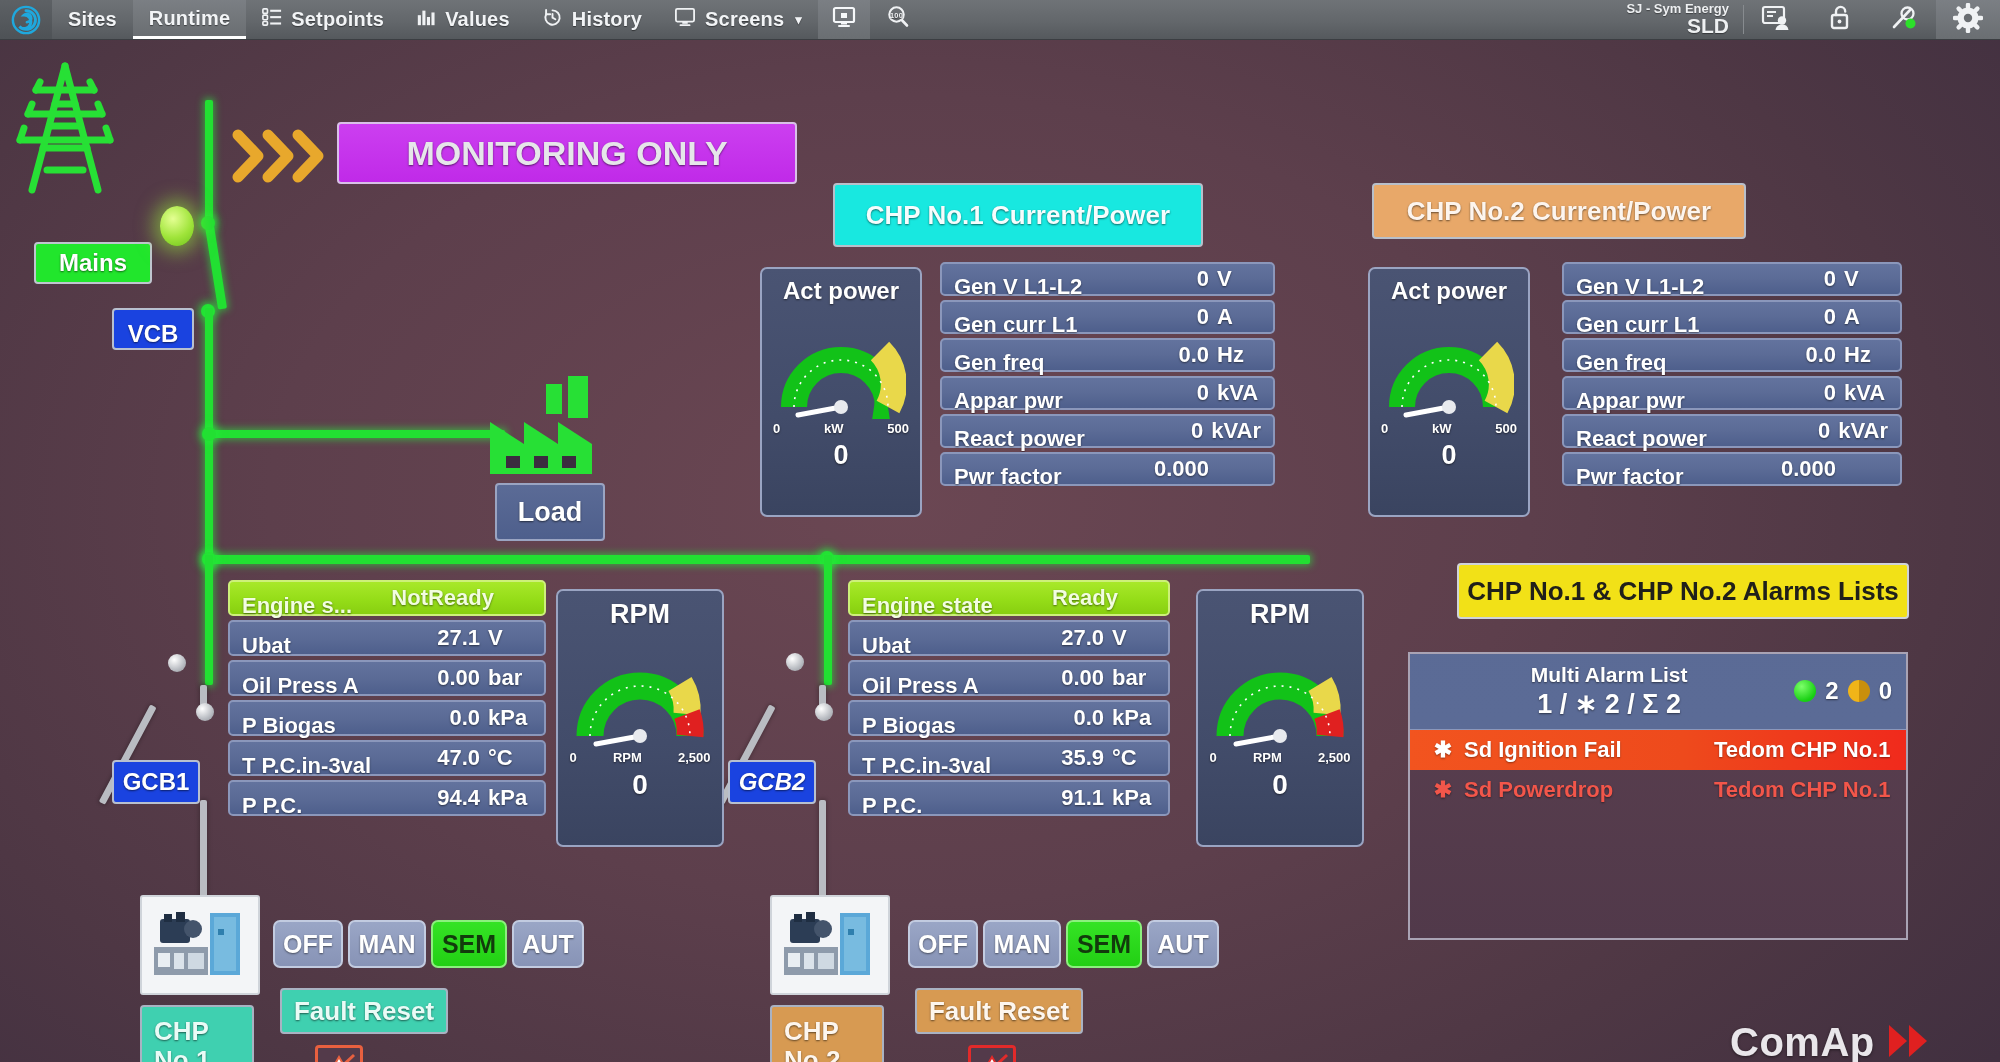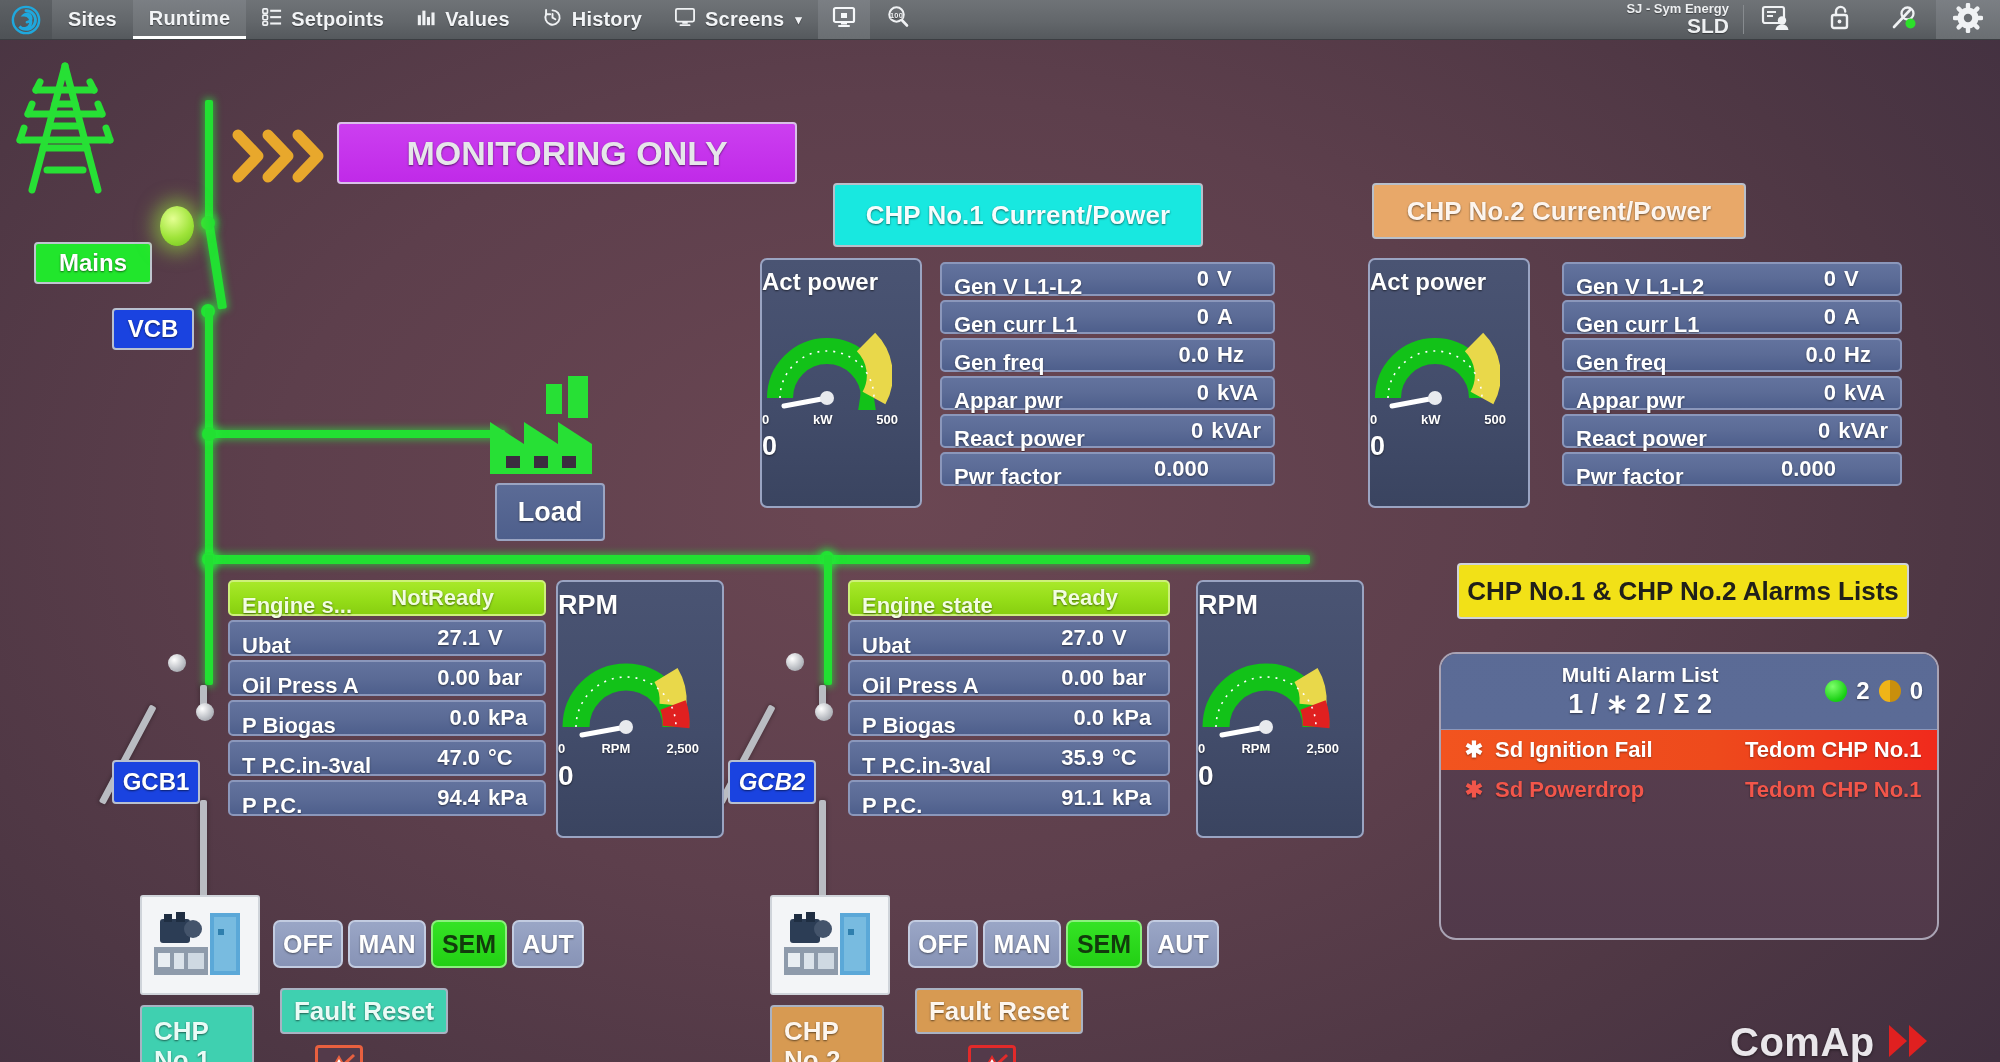--- a/index.html
+++ b/index.html
@@ -89,22 +89,22 @@
   .vrow.hi {
     background: linear-gradient(180deg,#a8e82a 0%, #95dd18 55%, #88cf10 100%);
     border-color:#cdf07a; color:#f2fde0;
   }
 
   
   .gcard {
     position:absolute;
     background: linear-gradient(180deg,#4a5473 0%, #424c6a 60%, #3a4460 100%);
     border:2px solid #9aa4c2; border-radius:7px;
-    display:flex; flex-direction:column; 
-    color:#fff; text-shadow:0 1px 2px rgba(0,0,0,.55);
+    display:flex; flex-direction:column; align-items:center;
+    color:#fff; text-shadow:0 1px 2px rgba(0,0,0,.55);margin-top:9px;
   }
   .gcard .gtitle { font-weight:bold; margin-top: 8px; }
   .gcard .gscale { display:flex; justify-content:space-between; width:86%; font-size:13px; font-weight:bold; margin-top:2px;}
   .gcard .gval { font-weight:bold; margin-top:4px; }
 
   
   .modebtn {
     position:absolute; display:flex; align-items:center; justify-content:center;
     border-radius:7px; font-weight:bold; font-size:25px;
     background: linear-gradient(180deg,#9aa6c6,#8793b6);
@@ -117,21 +117,21 @@
   }
 
   .machineimg {
     position:absolute; background:#f3f5f7; border:2px solid #cfd4da; border-radius:3px;
     display:flex; align-items:center; justify-content:center;
   }
 
   .alarmpanel {
     position:absolute;
     background: linear-gradient(180deg,#5a3f4f,#51394a);
-    border:2px solid #a9a3b4; border-radius:17px; overflow:hidden;margin-left:31px;
+    border:2px solid #a9a3b4; border-radius:0; overflow:hidden;
   }
   .alarmhead {
     background: linear-gradient(180deg,#63739e 0%, #54649009 0%, #5b6b96 100%);
     background-color:#5b6b96;
     display:flex; align-items:center; padding: 8px 14px;
     border-bottom:1px solid #8b97bb;
   }
   .alarmhead .htxt { flex:1; text-align:center; color:#fff; font-weight:bold;
     text-shadow:0 1px 2px rgba(0,0,0,.5); line-height:1.22; }
   .alarmhead .counts { display:flex; align-items:center; gap:9px; color:#fff; font-weight:bold; font-size:24px;
@@ -373,21 +373,21 @@
           <rect x="50" y="86" width="14" height="12"></rect>
           <rect x="78" y="86" width="14" height="12"></rect>
         </g>
       </svg>
     </div>
 
     <div class="lbl" style="left:495px; top:443px; width:110px; height:58px; background:linear-gradient(180deg,#5b6b96,#4e5f8c); font-size:27px; border-color:#9aa4c2;">
       <span>Load</span>
     </div>
 
-    <div class="lbl" style="left:112px; top:268px; width:82px; height:42px; background:#1a43e0; font-size:24px; border-color:#b8c0cf;">
+    <div class="lbl" style="left:112px; top:268px; width:82px; height:42px; background:#1a43e0; font-size:24px; border-color:#b8c0cf;align-items:flex-end;">
       <span>VCB</span>
     </div>
 
     <div class="wire" style="left:205px; top:515px; width:1105px; height:9px;"></div>
     <div class="node" style="left:202px; top:512px;"></div>
     <div class="node" style="left:820px; top:511px;"></div>
     <div class="wire" style="left:824px; top:515px; width:8px; height:130px;"></div>
     <div class="wire" style="left:205px; top:515px; width:8px; height:130px;"></div>
 
     <div class="nodeg" style="left:168px; top:614px;"></div>

